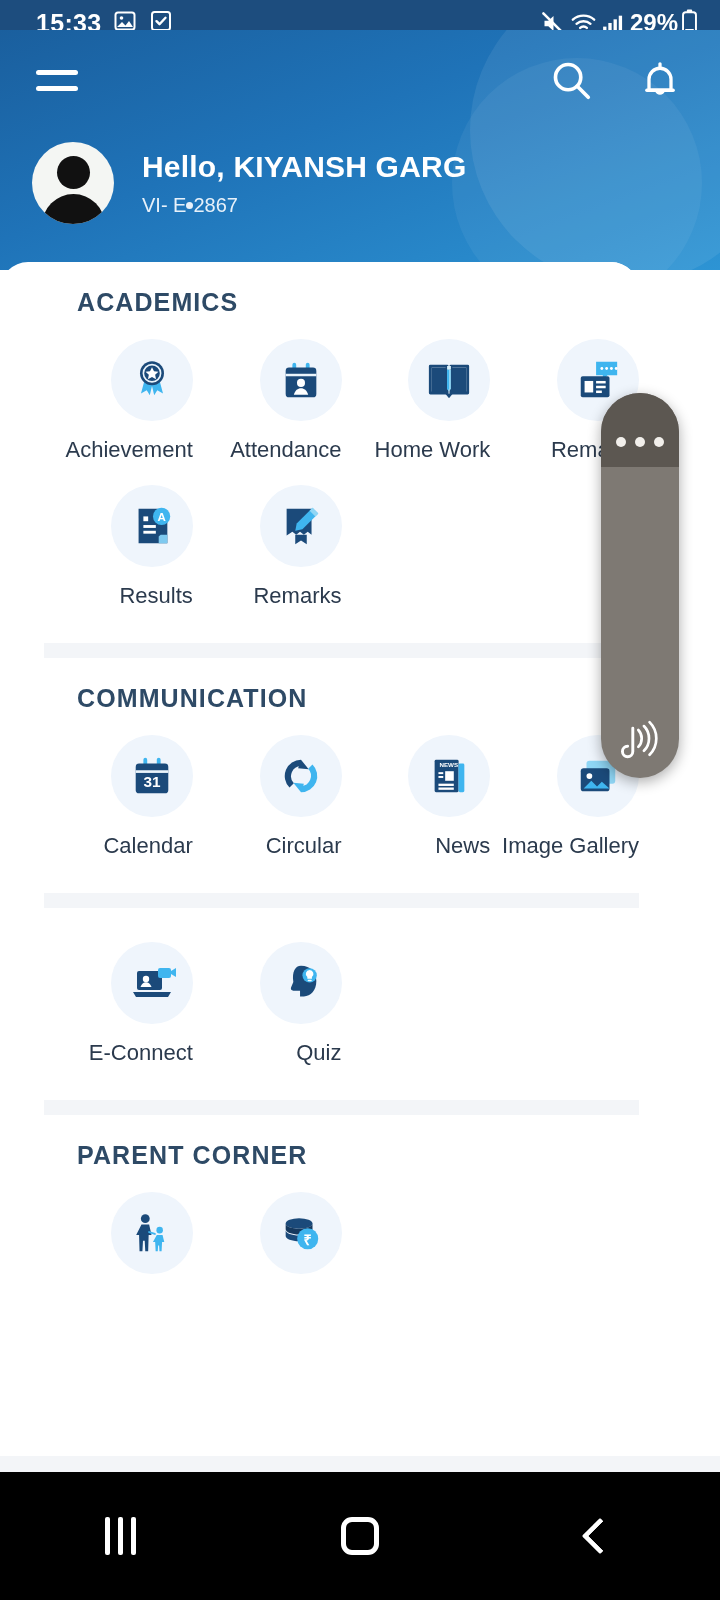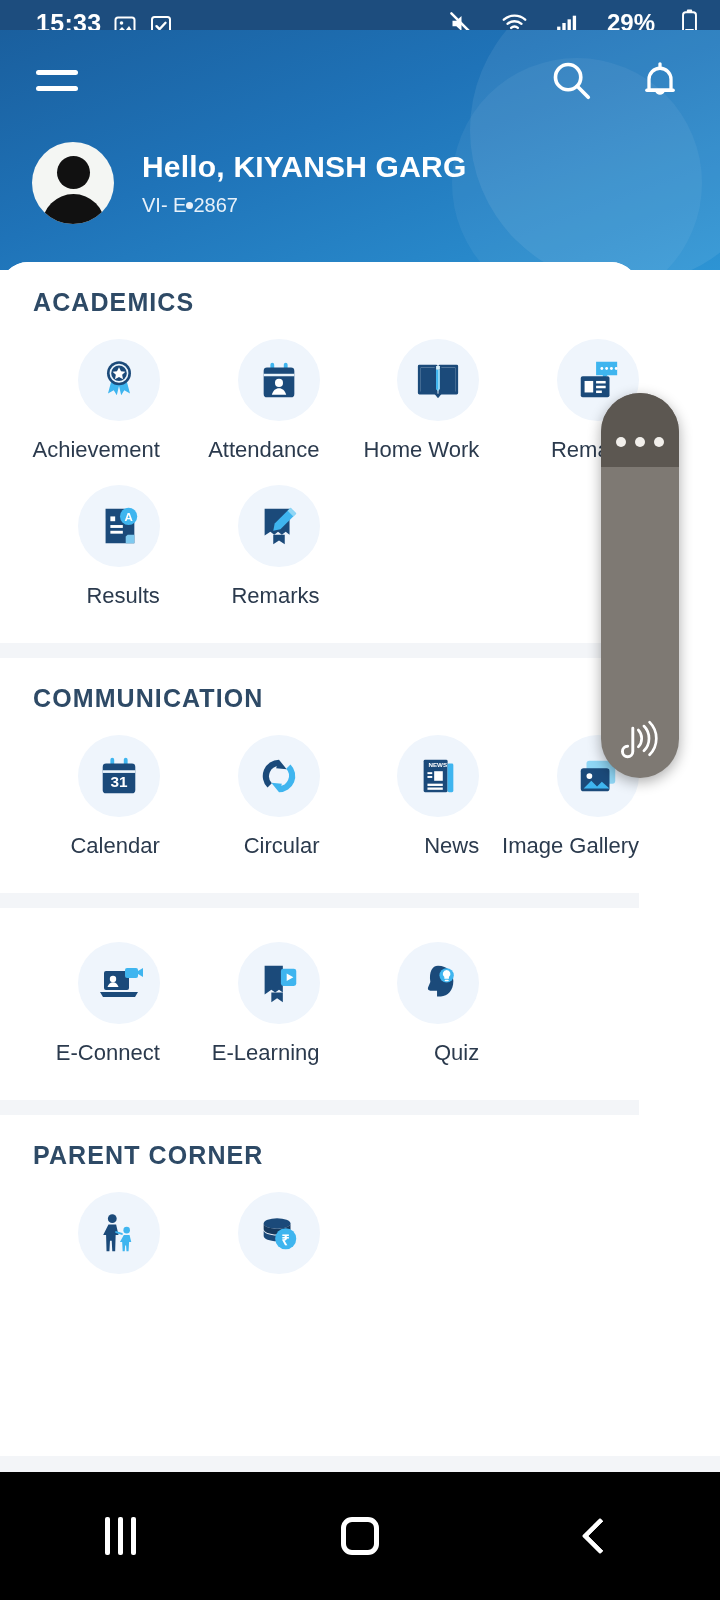--- a/index.html
+++ b/index.html
@@ -12,23 +12,23 @@
   .phone { position: relative; width: 720px; height: 1600px; overflow: hidden; background:#fff; }
 
   
   .statusbar {
     position: absolute; top: 0; left: 0; width: 720px; height: 46px;
     background: #1d4d7e;
     display: flex; align-items: center; justify-content: space-between;
     padding: 0 22px 0 36px;
     color: #ffffff;
   }
-  .sb-left { display: flex; align-items: flex-end; gap: 12px; }
+  .sb-left { display: flex; align-items: flex-start; gap: 12px; }
   .sb-time { font-size: 25px; font-weight: 600; letter-spacing: .3px; }
-  .sb-right { display: flex; align-items: center; gap: 26px; }
+  .sb-right { display: flex; align-items: center; gap: 3px; }
   .sb-pct { font-size: 24px; font-weight: 600; margin-left: 2px; }
   .ic { display:block; }
 
   
   .header {
     position: absolute; top: 30px; left: 0; width: 720px; height: 240px;
     background: linear-gradient(160deg, #1a5f9e 0%, #1f73b8 42%, #2d94d4 100%);
     overflow: hidden;
   }
   .hdr-circle-a {
@@ -64,21 +64,21 @@
     background: #111111; left: 9.5px; top: 52px;
   }
   .prof-text { margin-left: 28px; }
   .greeting { color: #ffffff; font-size: 30px; font-weight: 700; letter-spacing: .2px; white-space: nowrap; }
   .subline { color: #e7f1fa; font-size: 20px; margin-top: 10px; display:flex; align-items:center; }
   .dot { width: 7px; height: 7px; border-radius:50%; background:#e7f1fa; display:inline-block; }
 
   
   .sheet {
     position: absolute; top: 262px; left: 0; width: 639px; height: 1210px;
-    background: #ffffff; border-radius: 28px 28px 0 0; overflow: hidden;
+    background: #ffffff; border-radius: 28px 28px 0 0; overflow: hidden; padding-left: 44px;
   }
   .section { background:#ffffff; padding: 26px 0 20px 0; }
   .section-title {
     color: #2e4a66; font-size: 25px; font-weight: 600; letter-spacing: 1.1px;
     padding-left: 33px; margin-bottom: 14px;
   }
   .divider { height: 15px; background: #f3f5f8; }
 
   .grid { display: flex; flex-wrap: wrap; }
   .tile {
@@ -377,31 +377,20 @@
               <circle cx="18" cy="20" r="3.2" fill="#ffffff"></circle>
               <path d="M12.5 28c1-3.3 3-4.8 5.5-4.8s4.5 1.5 5.5 4.8z" fill="#ffffff"></path>
               <path d="M5 33h38l-3 5H8z" fill="#1b4a7a"></path>
               <rect x="30" y="9" width="13" height="10" rx="2" fill="#3fb5ef"></rect>
               <path d="M43 12l5-3v9l-5-3z" fill="#3fb5ef"></path>
             </svg>
           </div>
           <div class="tile-label">E-Connect</div>
         </div>
 
-        <div class="tile">
-          <div class="tile-ic">
-            <svg width="46" height="46" viewBox="0 0 48 48">
-              <path d="M9 6h19v28l-4-3-4 3-4-3-4 3-3 2z" fill="#1b4a7a"></path>
-              <path d="M16 34h12v10l-6-4-6 4z" fill="#1b4a7a"></path>
-              <rect x="26" y="9" width="16" height="18" rx="2.5" fill="#3fb5ef"></rect>
-              <path d="M32 14l7 4-7 4z" fill="#ffffff"></path>
-            </svg>
-          </div>
-          <div class="tile-label">E-Learning</div>
-        </div>
 
         <div class="tile">
           <div class="tile-ic">
             <svg width="46" height="46" viewBox="0 0 48 48">
               <path d="M24 6c10 0 16 7 16 16 0 10-6 16-13 16h-4v-6h-7c-2 0-3-1.4-2.4-3.2L16 23C14.5 12 18 6 24 6z" fill="#1b4a7a"></path>
               <circle cx="33" cy="16" r="7.5" fill="#3fb5ef"></circle>
               <path d="M33 10.5a4 4 0 0 1 2.4 7.2v1.8h-4.8v-1.8A4 4 0 0 1 33 10.5z" fill="#ffffff"></path>
               <rect x="31" y="20.5" width="4.2" height="1.6" rx=".8" fill="#ffffff"></rect>
             </svg>
           </div>

